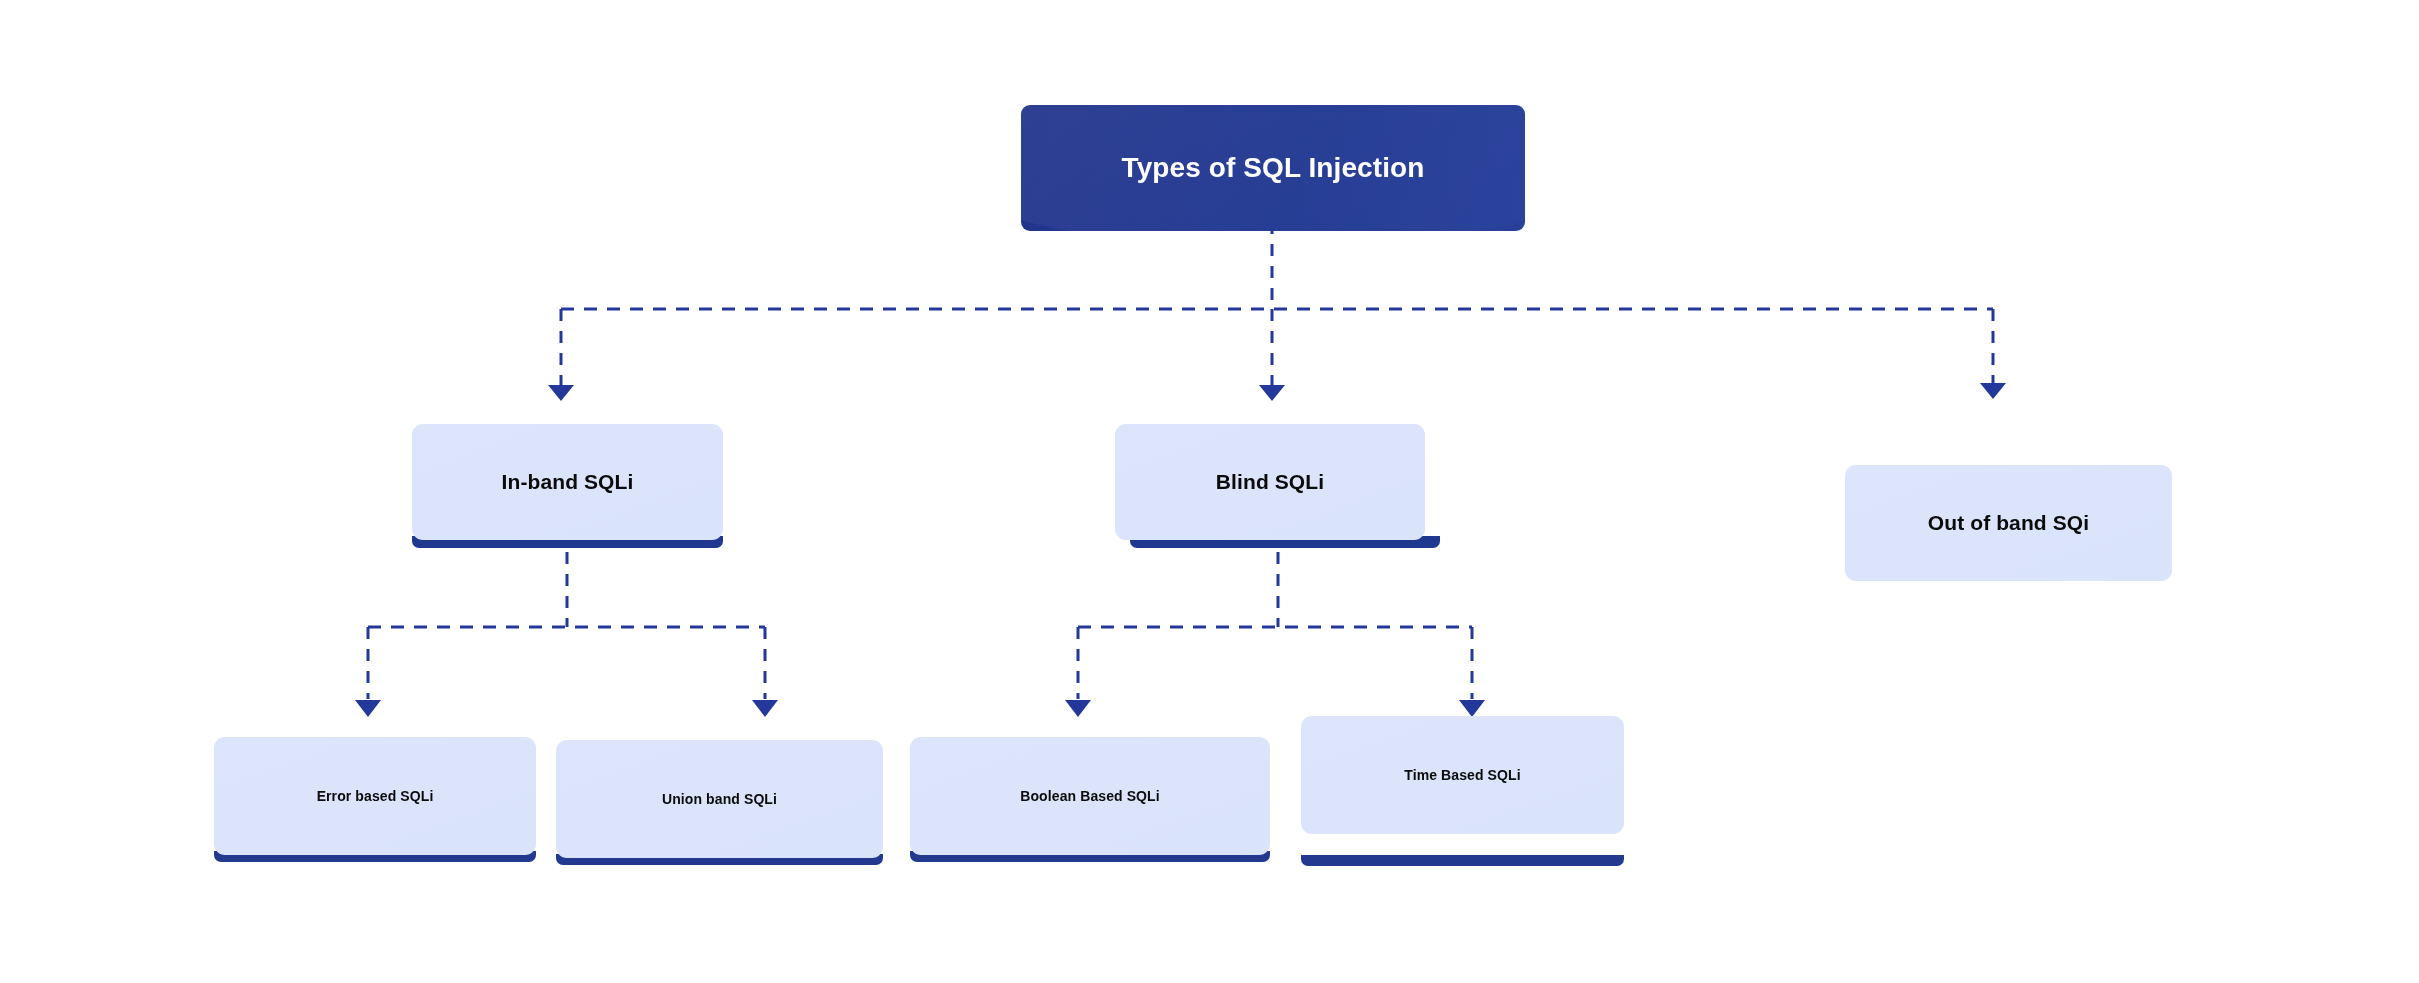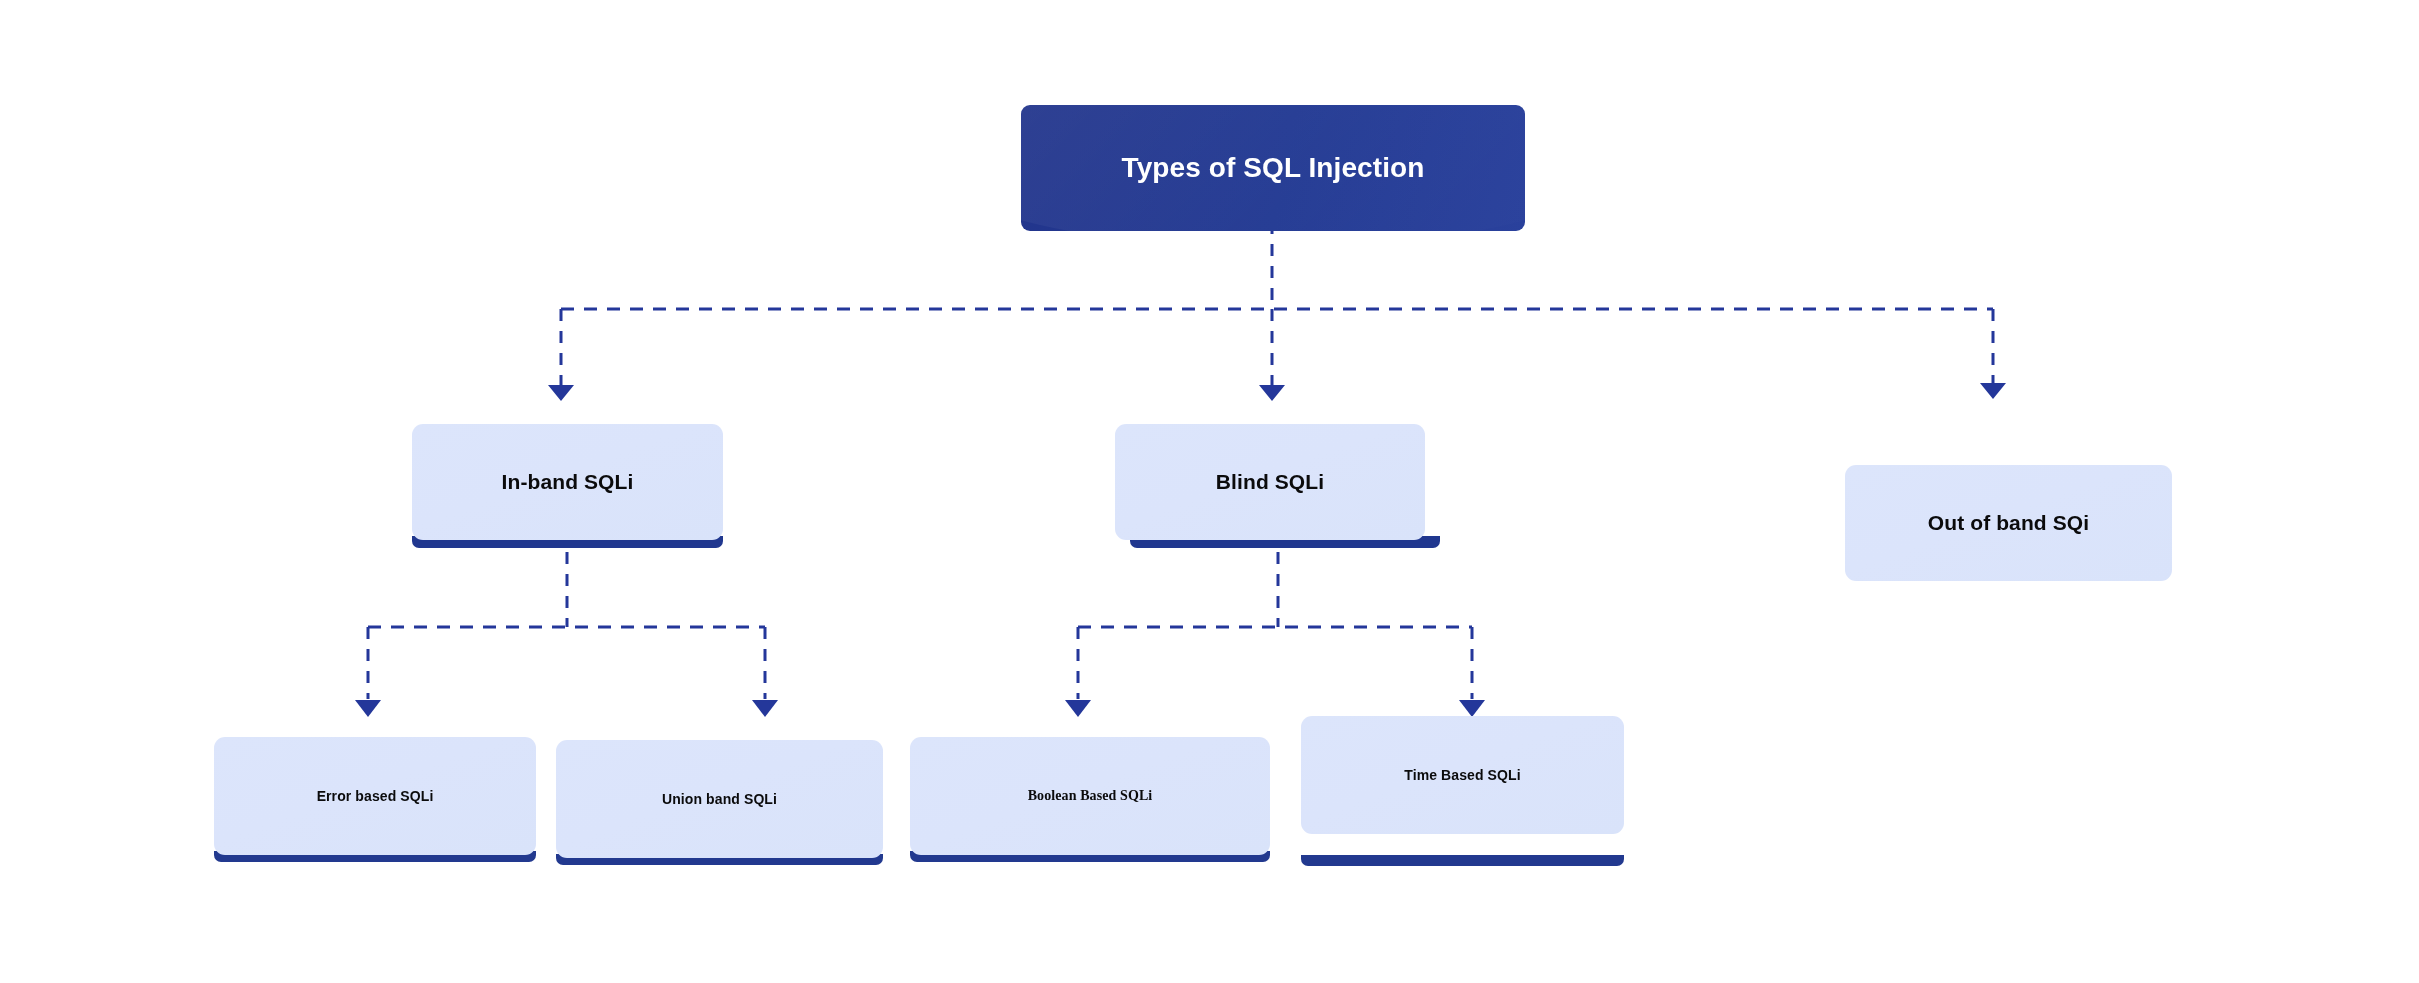--- a/index.html
+++ b/index.html
@@ -158,21 +158,21 @@
     <span class="label">Error based SQLi</span>
   </div>
 
   <div class="underbar soft" style="left:556px;top:854px;width:327px;height:11px;"></div>
   <div class="node light lvl3" style="left:556px;top:740px;width:327px;height:118px;">
     <div class="sheen"></div>
     <span class="label">Union band SQLi</span>
   </div>
 
   <div class="underbar soft" style="left:910px;top:851px;width:360px;height:11px;"></div>
-  <div class="node light lvl3" style="left:910px;top:737px;width:360px;height:118px;font-family:Liberation Serif, serif;">
+  <div class="node light lvl3" style="left:910px;top:737px;width:360px;height:118px;">
     <div class="sheen"></div>
     <span class="label">Boolean Based SQLi</span>
   </div>
 
   <div class="underbar soft" style="left:1301px;top:855px;width:323px;height:11px;"></div>
   <div class="node light lvl3" style="left:1301px;top:716px;width:323px;height:118px;">
     <div class="sheen"></div>
     <span class="label">Time Based SQLi</span>
   </div>
 

